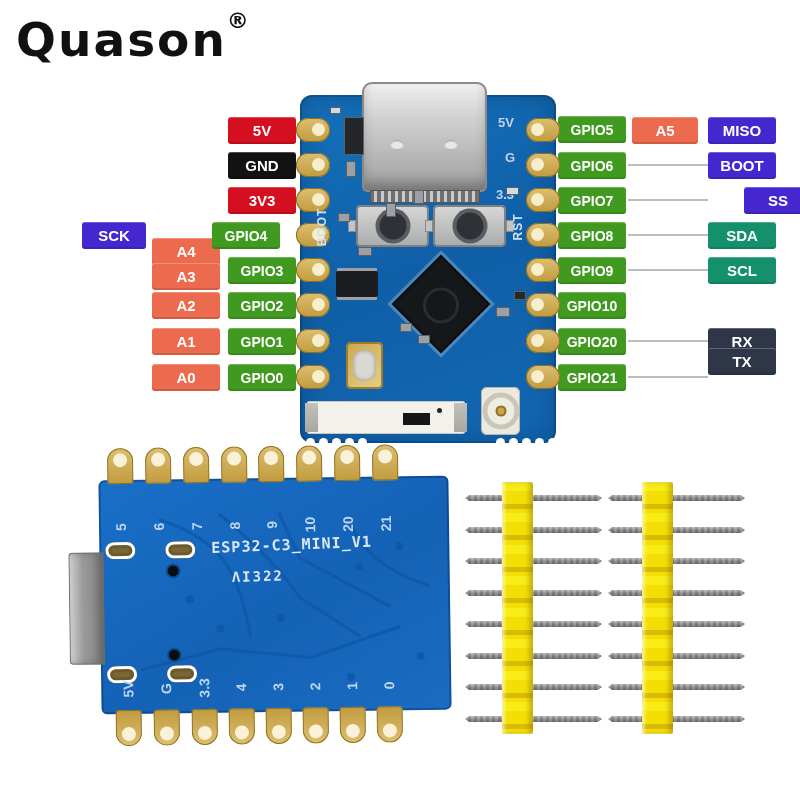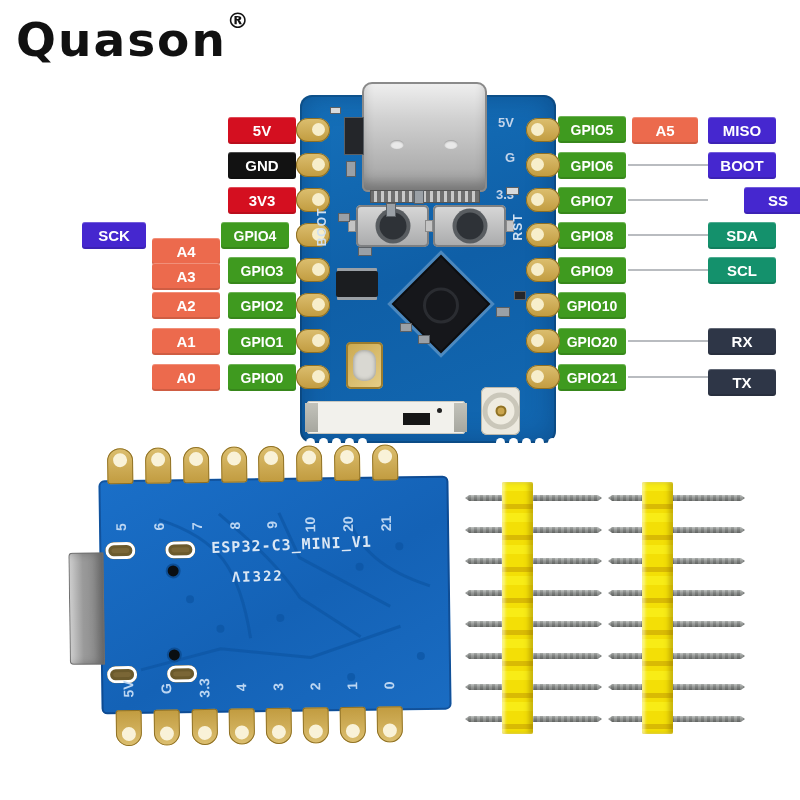--- a/index.html
+++ b/index.html
@@ -124,21 +124,21 @@
 
 <div class="pin-label red" style="left:228px;top:117px">5V</div>
 <div class="pin-label blk" style="left:228px;top:152px">GND</div>
 <div class="pin-label red" style="left:228px;top:187px">3V3</div>
 <div class="pin-label pur" style="left:82px;top:222px;width:64px">SCK</div>
 <div class="pin-label org" style="left:152px;top:238px">A4</div>
 <div class="pin-label org" style="left:152px;top:263px">A3</div>
 <div class="pin-label org" style="left:152px;top:292px">A2</div>
 <div class="pin-label org" style="left:152px;top:328px">A1</div>
 <div class="pin-label org" style="left:152px;top:364px">A0</div>
-<div class="pin-label grn" style="left:221px;top:222px">GPIO4</div>
+<div class="pin-label grn" style="left:212px;top:222px">GPIO4</div>
 <div class="pin-label grn" style="left:228px;top:257px">GPIO3</div>
 <div class="pin-label grn" style="left:228px;top:292px">GPIO2</div>
 <div class="pin-label grn" style="left:228px;top:328px">GPIO1</div>
 <div class="pin-label grn" style="left:228px;top:364px">GPIO0</div>
 
 <div class="pin-label grn" style="left:558px;top:116px">GPIO5</div>
 <div class="pin-label grn" style="left:558px;top:152px">GPIO6</div>
 <div class="pin-label grn" style="left:558px;top:187px">GPIO7</div>
 <div class="pin-label grn" style="left:558px;top:222px">GPIO8</div>
 <div class="pin-label grn" style="left:558px;top:257px">GPIO9</div>
@@ -153,21 +153,21 @@
 <div class="link" style="top:269px"></div>
 <div class="link" style="top:340px"></div>
 <div class="link" style="top:376px"></div>
 
 <div class="pin-label pur" style="left:708px;top:117px">MISO</div>
 <div class="pin-label pur" style="left:708px;top:152px">BOOT</div>
 <div class="pin-label pur" style="left:744px;top:187px">SS</div>
 <div class="pin-label teal" style="left:708px;top:222px">SDA</div>
 <div class="pin-label teal" style="left:708px;top:257px">SCL</div>
 <div class="pin-label navy" style="left:708px;top:328px">RX</div>
-<div class="pin-label navy" style="left:708px;top:369px">TX</div>
+<div class="pin-label navy" style="left:708px;top:348px">TX</div>
 
 <div class="abs board-front">
 
   <div class="pad pl" style="top:23px"></div>
   <div class="pad pl" style="top:58px"></div>
   <div class="pad pl" style="top:93px"></div>
   <div class="pad pl" style="top:128px"></div>
   <div class="pad pl" style="top:163px"></div>
   <div class="pad pl" style="top:198px"></div>
   <div class="pad pl" style="top:234px"></div>

